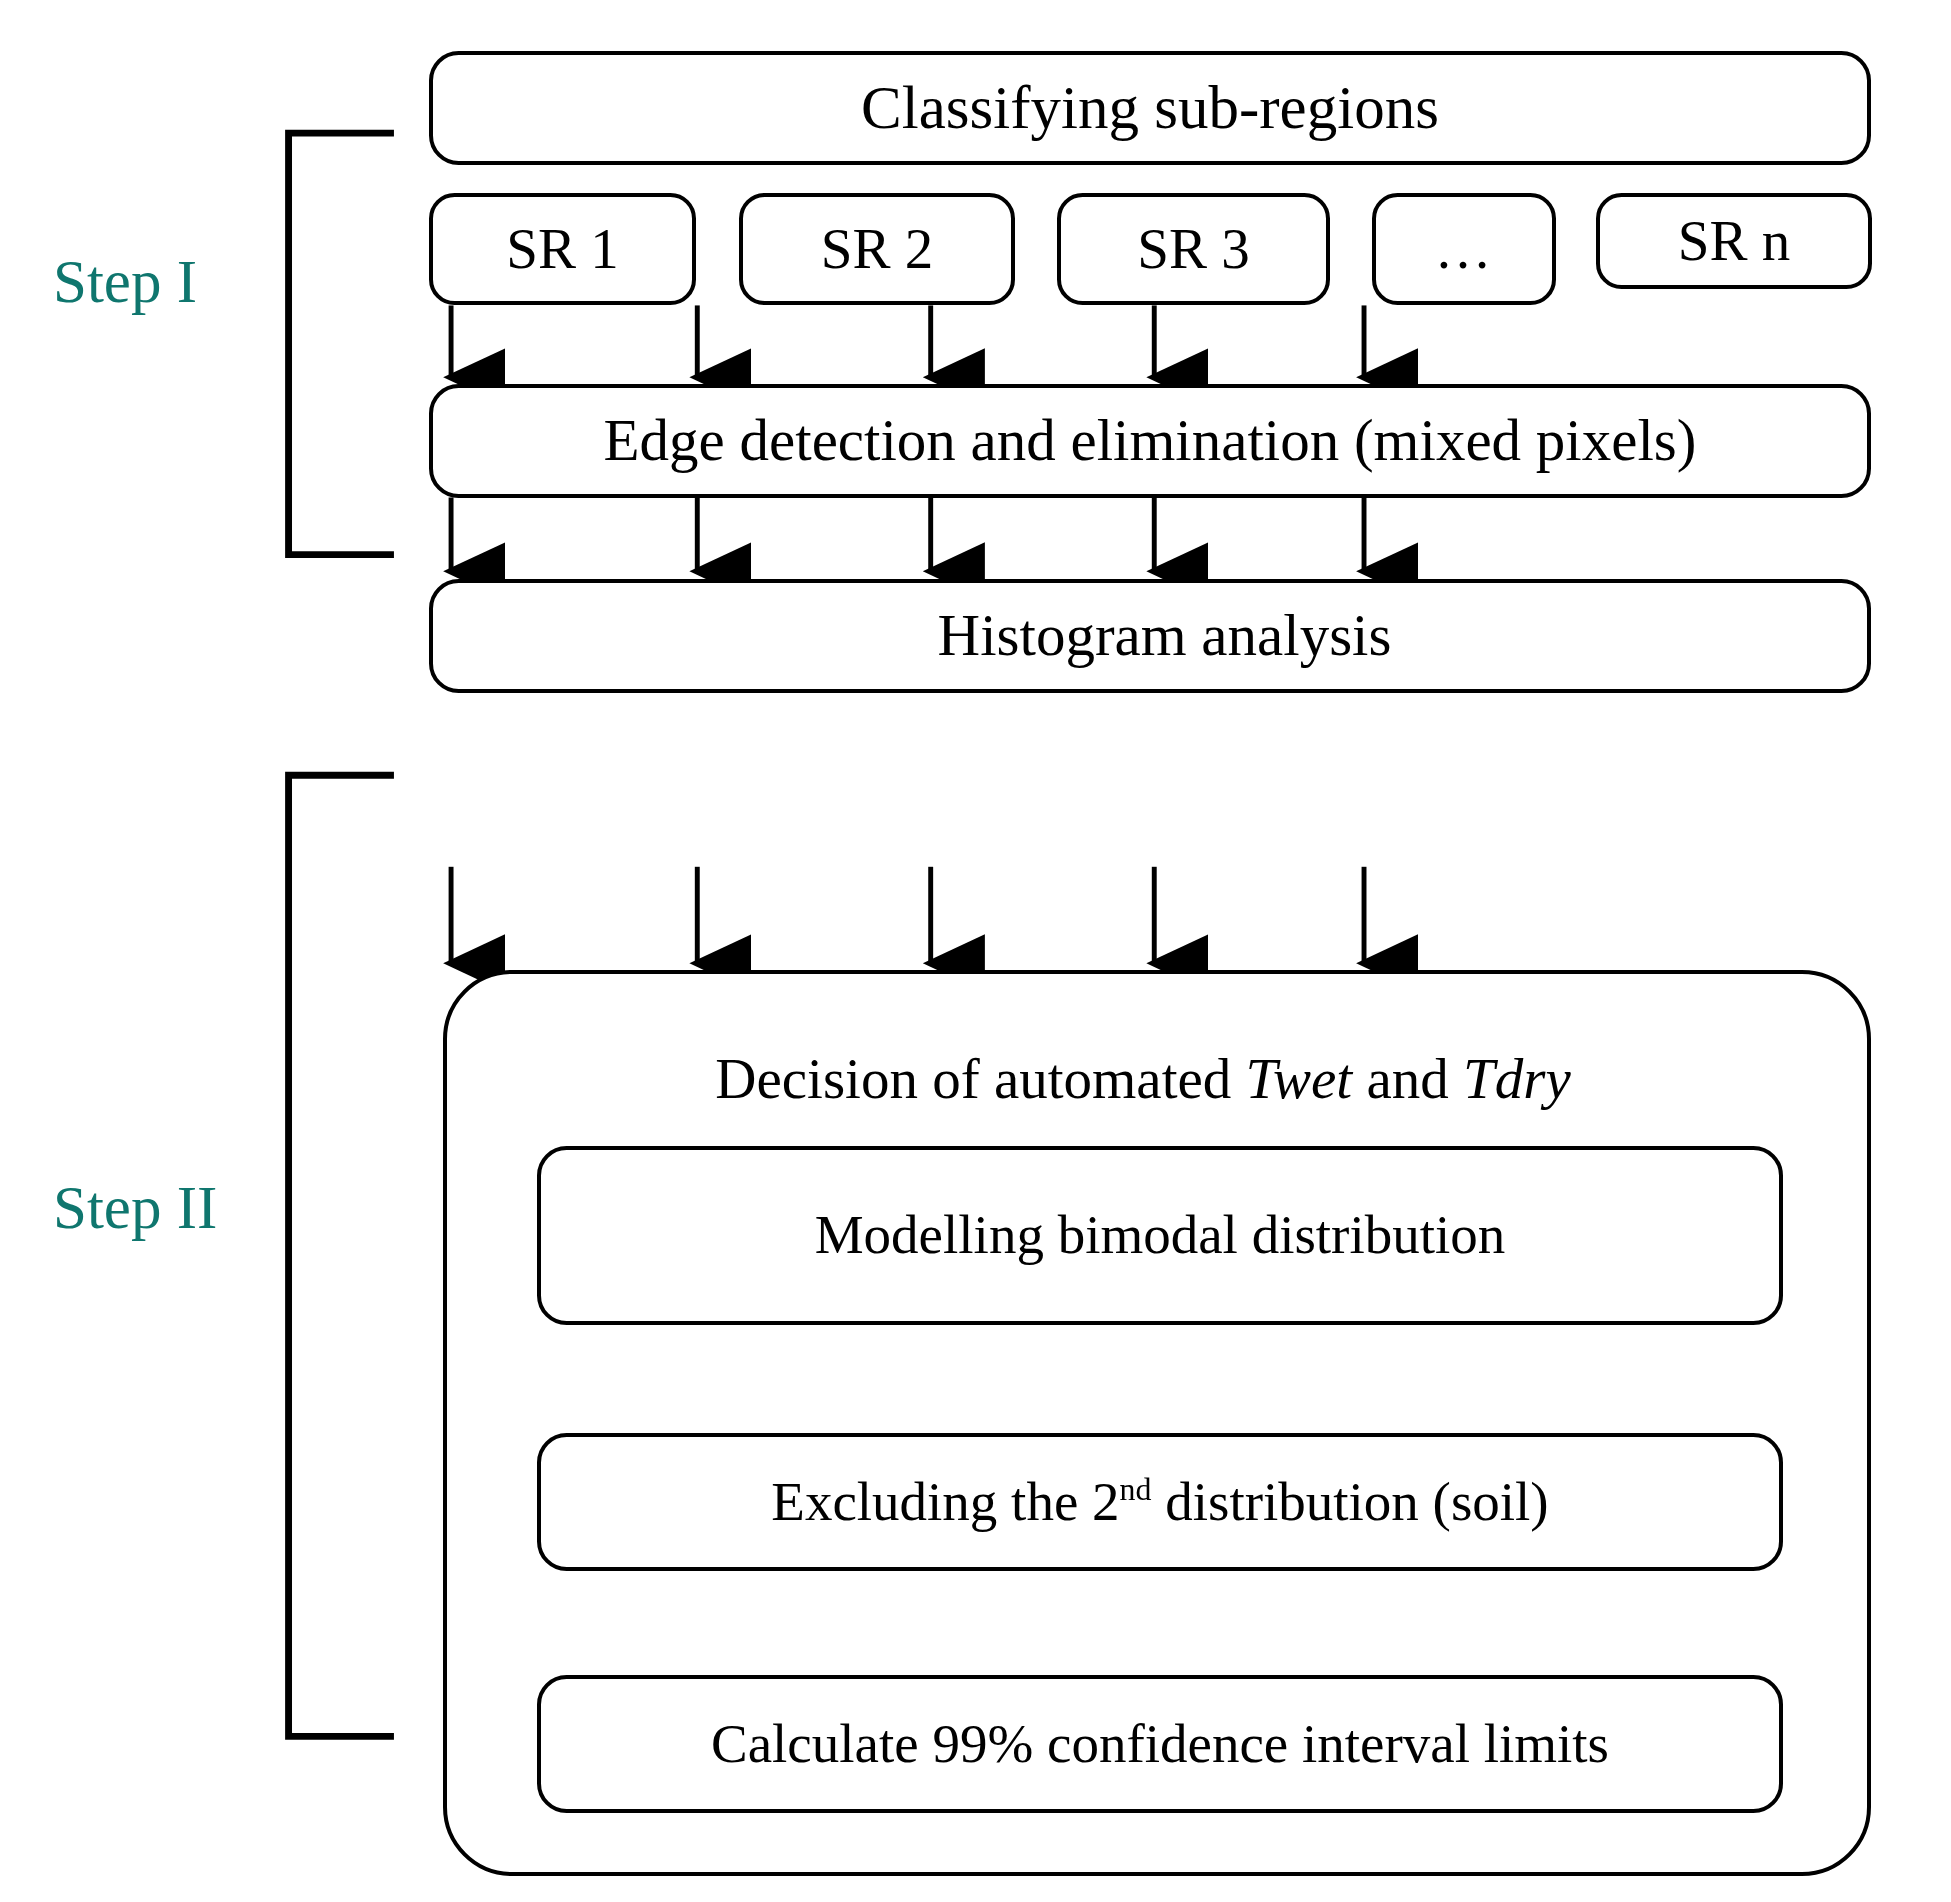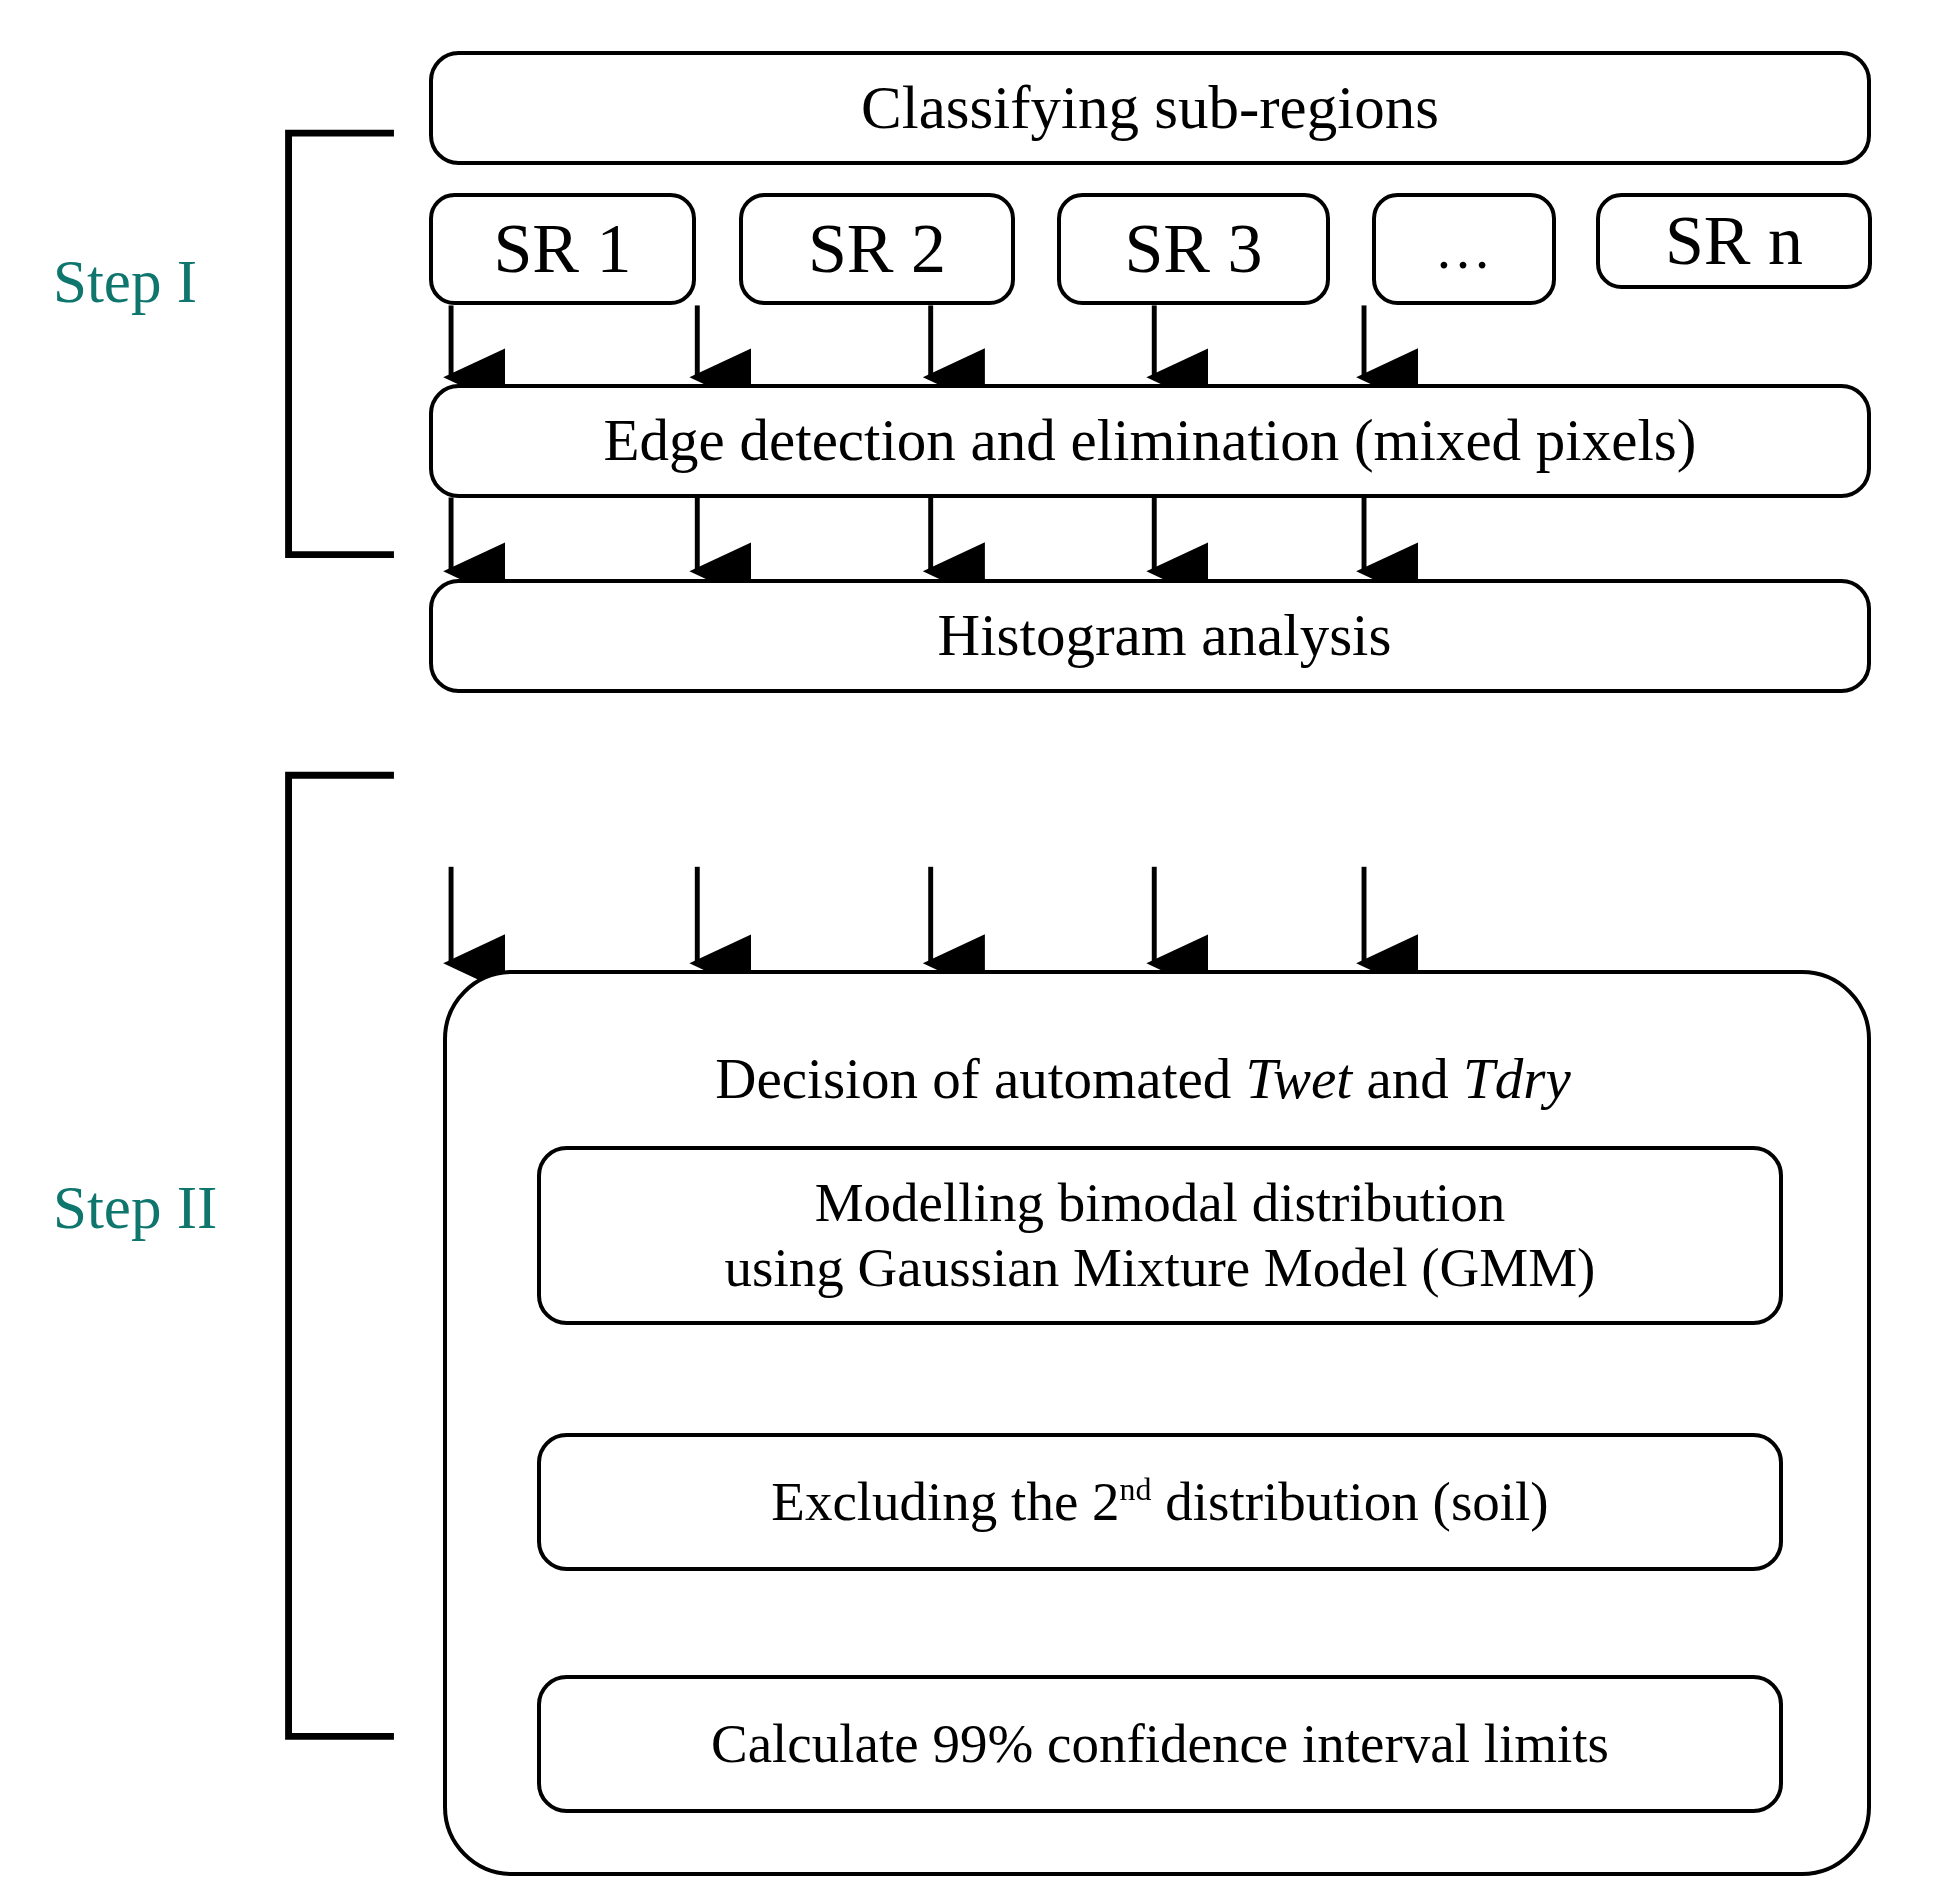--- a/index.html
+++ b/index.html
@@ -53,21 +53,21 @@
     white-space: nowrap;
     color: #0f766e;
   }
   .box-text {
     display: block;
     width: 100%;
     padding: 0 13.8px;
     box-sizing: border-box;
   }
   .t-classify   { font-size: 61px; }
-  .t-sr         { font-size: 70px; }
+  .t-sr         { font-size: 57px; }
   .t-edge       { font-size: 59px; }
   .t-hist       { font-size: 59px; }
   .t-decision   { font-size: 57px; }
   .t-inner      { font-size: 55px; }
   .ital { font-style: italic; }
   sup { font-size: 0.58em; vertical-align: super; line-height: 0; margin-top: 8px; }
   .ellipsis-glyph { font-size: 57px; letter-spacing: 2px; }
 </style>
 </head>
 <body>
@@ -154,21 +154,21 @@
   </div>
 
   <div class="outer-group" style="left:443px; top:970px; width:1428px; height:906px;"></div>
 
   <div style="position:absolute; left:429px; top:1024px; width:1428px; height:108px;
               display:flex; align-items:center; justify-content:center; text-align:center;">
     <span class="t-decision"><span>Decision of automated </span><span class="ital">Twet</span><span> and </span><span class="ital">Tdry</span></span>
   </div>
 
   <div class="node-box rounded-md" style="left:537px; top:1146px; width:1246px; height:179px;">
-    <span class="box-text t-inner"><span>Modelling bimodal distribution</span><br><span>using Gaussian Mixture Model (GMM)</span></span>
+    <span class="box-text t-inner"><span>Modelling bimodal distribution</span><br></span>
   </div>
 
   <div class="node-box rounded-md" style="left:537px; top:1433px; width:1246px; height:138px;">
     <span class="box-text t-inner"><span>Excluding the 2</span><sup>nd</sup><span> distribution (soil)</span></span>
   </div>
 
   <div class="node-box rounded-md" style="left:537px; top:1675px; width:1246px; height:138px;">
     <span class="box-text t-inner">Calculate 99% confidence interval limits</span>
   </div>
 

